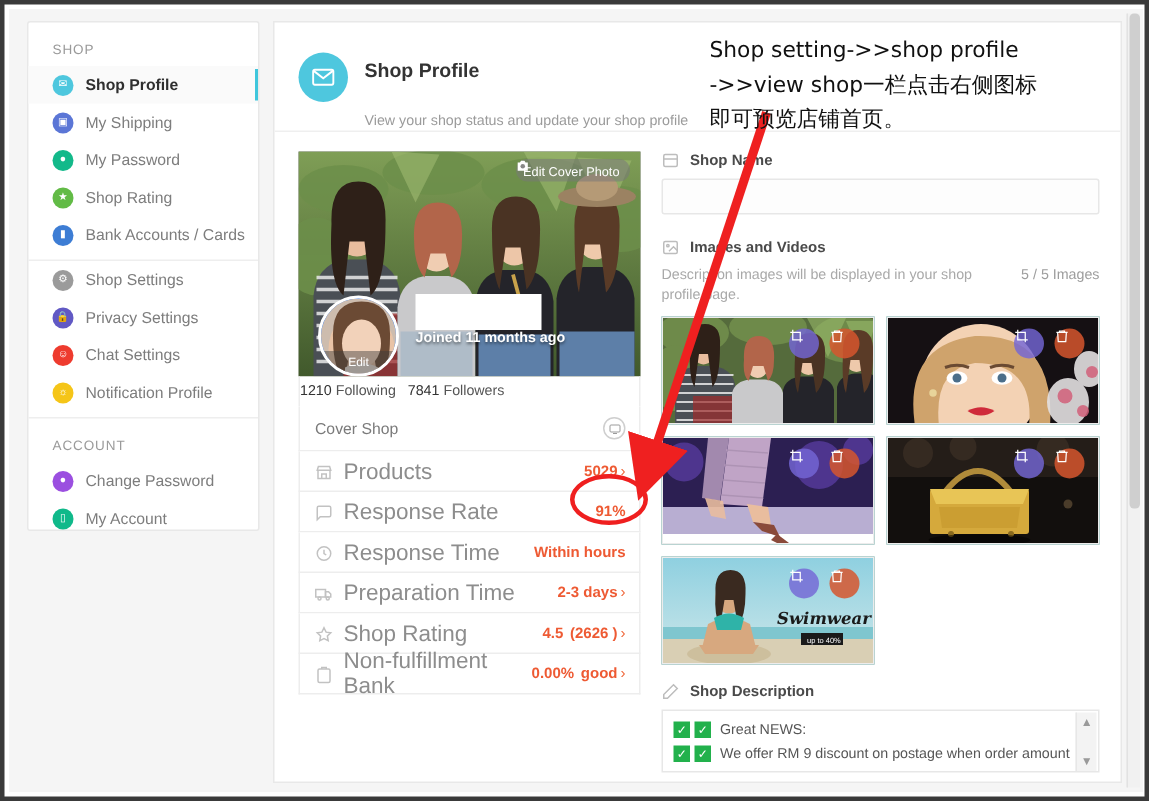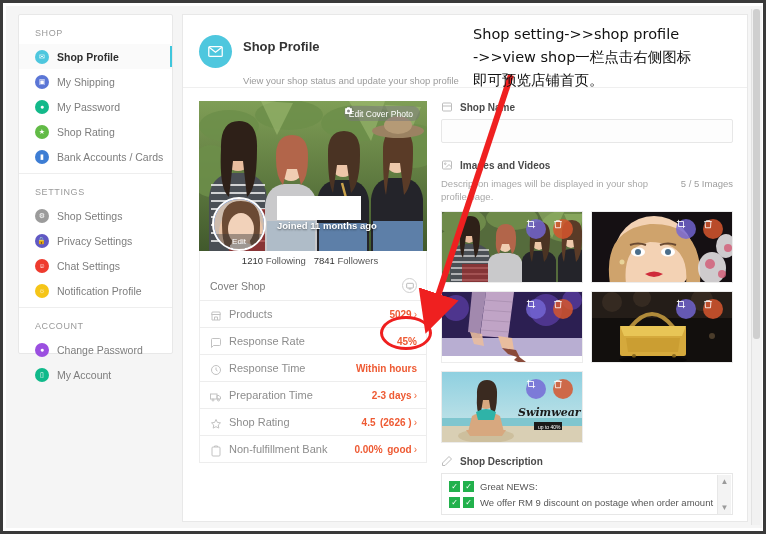--- a/index.html
+++ b/index.html
@@ -141,40 +141,40 @@
     position: absolute; left: 0; bottom: 0;
     width: 100%; height: 15px;
     background: rgba(60,60,60,.45);
     color: #fff; font-size: 8px;
     display: flex; align-items: center; justify-content: center;
   }
   #followrow {
     position: relative;
     height: 20px;
     background: #fff;
-    text-align: center;
+    text-align: left;
     padding-right: 6px;
     font-size: 9.5px; color: #555;
     line-height: 20px;
     border-left: 1px solid #ededed;
     border-right: 1px solid #ededed;
   }
   #followrow b { color: #333; font-weight: normal; }
   .stat-row {
     display: flex; align-items: center;
     height: 27px;
     border: 1px solid #ededed;
     border-top: none;
     background: #fff;
     padding: 0 9px 0 10px;
     position: relative;
   }
   .stat-left { display: flex; align-items: center; flex: 1; }
   .stat-ico { width: 12px; height: 12px; margin-right: 7px; flex: 0 0 12px; color: #bdbdbd; }
-  .stat-name { font-size: 11px; color: #8d8d8d; }
+  .stat-name { font-size: 15px; color: #8d8d8d; }
   .stat-val { font-size: 10px; color: #ee5a33; font-weight: bold; white-space: nowrap; }
   .chev { color: #f06a3f; font-size: 10px; margin-left: 2px; }
   .viewshop-row { height: 30px; }
   .viewshop-row .stat-name { color: #7a7a7a; font-size: 10.5px; }
   #monitor-ico {
     width: 15px; height: 15px;
     border: 1px solid #cfcfcf; border-radius: 50%;
     display:flex; align-items:center; justify-content:center;
   }
   #redcircle {
@@ -320,21 +320,20 @@
       </div>
       <div class="nav-item">
         <span class="nav-icon" style="background:#3d7dd4">▮</span>
         <span class="nav-label">Bank Accounts / Cards</span>
       </div>
     </div>
 
     <div class="nav-sep"></div>
 
     <div>
-      <div class="nav-group-title">SETTINGS</div>
       <div class="nav-item">
         <span class="nav-icon" style="background:#9b9b9b">⚙</span>
         <span class="nav-label">Shop Settings</span>
       </div>
       <div class="nav-item">
         <span class="nav-icon" style="background:#6159c4">🔒</span>
         <span class="nav-label">Privacy Settings</span>
       </div>
       <div class="nav-item">
         <span class="nav-icon" style="background:#ee3b2e">☺</span>
@@ -500,21 +499,21 @@
 
       <div class="stat-row">
         <div class="stat-left">
           <span class="stat-ico">
             <svg width="12" height="12" viewBox="0 0 24 24" fill="none" stroke="#c2c2c2" stroke-width="2">
                   <path d="M21 15a2 2 0 0 1-2 2H7l-4 4V5a2 2 0 0 1 2-2h14a2 2 0 0 1 2 2z"></path>
                 </svg>
           </span>
           <span class="stat-name">Response Rate</span>
         </div>
-        <span class="stat-val">45%</span>
+        <span class="stat-val">91%</span>
       </div>
 
       <div class="stat-row">
         <div class="stat-left">
           <span class="stat-ico">
             <svg width="12" height="12" viewBox="0 0 24 24" fill="none" stroke="#c2c2c2" stroke-width="2">
                   <circle cx="12" cy="12" r="9"></circle>
                   <path d="M12 7v5l3 2"></path>
                 </svg>
           </span>

